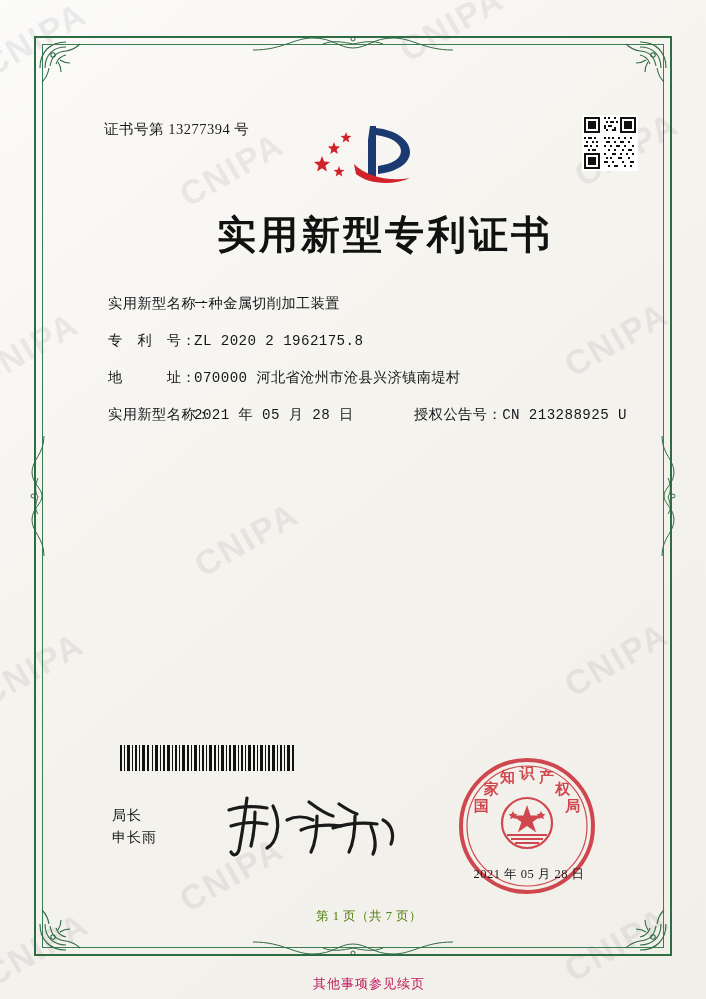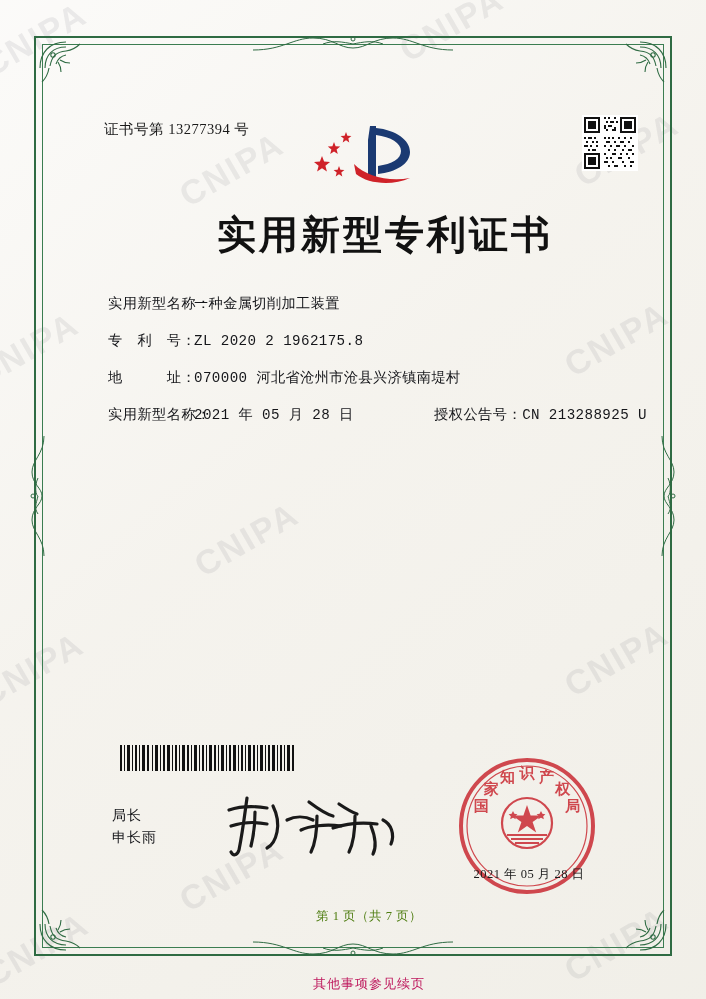--- a/index.html
+++ b/index.html
@@ -142,21 +142,21 @@
     margin-bottom: 20.5px;
     white-space: nowrap;
   }
   .f-label {
     display: inline-block;
     width: 86px;
     letter-spacing: 0.5px;
   }
   .f-value { display: inline-block; letter-spacing: 0.4px; font-family: Liberation Mono, monospace; }
   .field-row.two-col .f-value { min-width: 210px; }
-  .inline-label { display: inline-block; letter-spacing: 0.5px; margin-left: 30px; }
+  .inline-label { display: inline-block; letter-spacing: 0.5px; margin-left: 10px; }
 
   .body-text {
     position: absolute;
     left: 92px; top: 572px;
     width: 530px;
     font-size: 13.3px;
     line-height: 1.85;
     color: #17181c;
     letter-spacing: 0.3px;
     text-align: justify;

